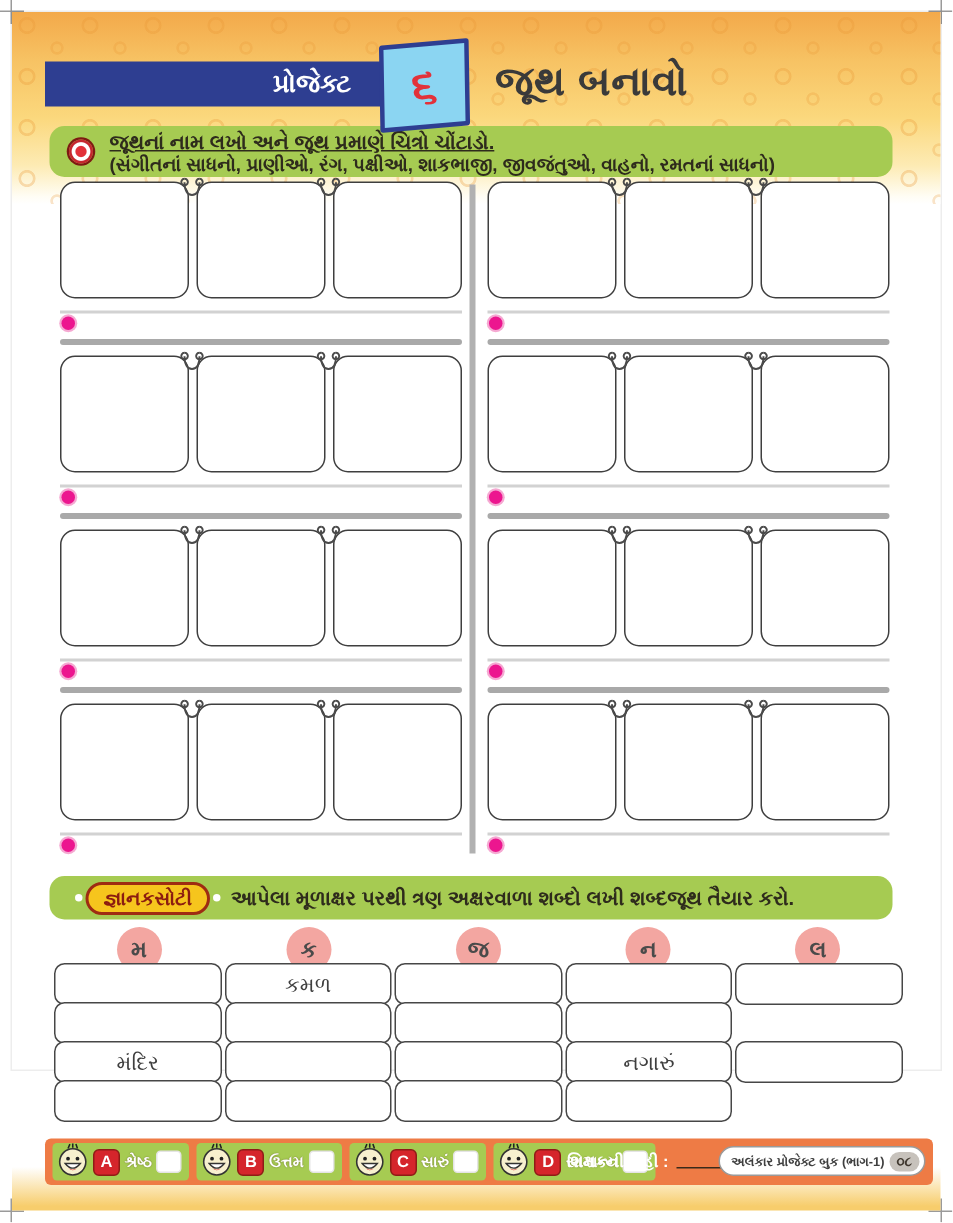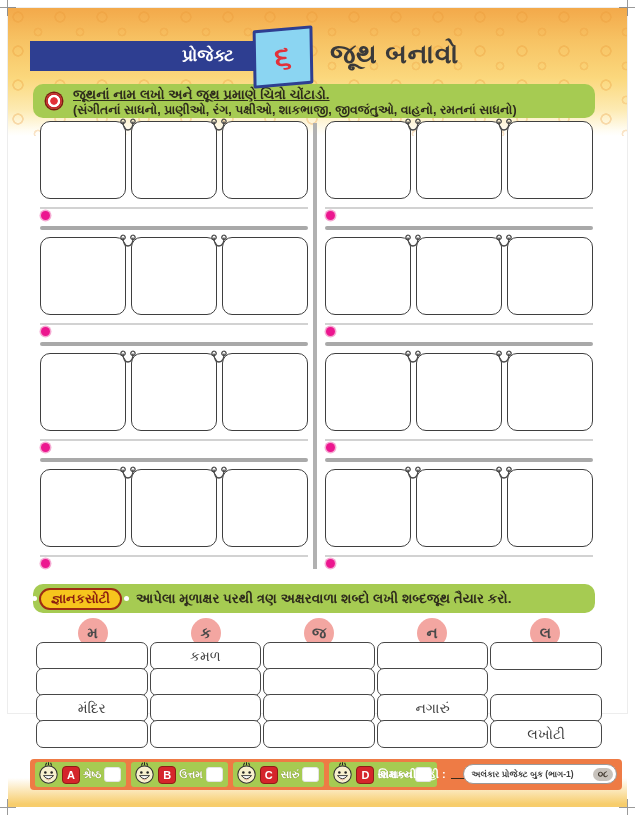--- a/index.html
+++ b/index.html
@@ -47,21 +47,21 @@
   .boxes{position:relative;display:flex;gap:5px;}
   .paste-box{width:86px;height:78px;background:#fff;border:1.5px solid #3F3F3F;border-radius:10px;box-sizing:border-box;}
   .chain{position:absolute;top:-4px;width:24px;height:16px;z-index:2;}
   .chain.c1{left:76px;} .chain.c2{left:167px;}
   .writeline{position:absolute;left:0;top:86px;width:268px;height:1.5px;background:#D2D2D2;}
   .gdot{position:absolute;left:1px;top:90px;width:9px;height:9px;border-radius:50%;background:#EC168F;box-shadow:0 0 0 1.5px #F5A9D2;}
   .gsep{position:absolute;left:0;top:105px;width:268px;height:3.5px;background:#A9A9A9;border-radius:2px;}
   .group:last-child .gsep{display:none;}
 
   
-  .gbar2{left:25px;top:576px;width:562px;height:29px;display:flex;align-items:center;padding-left:6px;}
+  .gbar2{left:25px;top:576px;width:562px;height:29px;display:flex;align-items:center;padding-left:24px;}
   .badge{position:relative;background:#F6C51D;border:2.5px solid #9E2C12;border-radius:12px;padding:1px 10px;
     font-size:13px;font-weight:bold;color:#8B1C10;}
   .badge .bdot{position:absolute;top:50%;margin-top:-2.5px;width:5px;height:5px;border-radius:50%;background:#fff;}
   .badge .bdot.bl{left:-9px;} .badge .bdot.br{right:-9px;}
   .gbar2 .t{margin-left:14px;font-size:13.5px;font-weight:bold;color:#2E2B1C;text-align:center;}
 
   
   .wtable{position:absolute;left:28px;top:608px;width:566px;z-index:1;}
   .hrow{display:grid;grid-template-columns:repeat(5,1fr);height:29px;position:relative;z-index:0;}
   .hcell{display:flex;justify-content:center;}
@@ -79,21 +79,21 @@
   .chip{width:16px;height:16px;background:#D5252B;border:1px solid #8E1C16;border-radius:4px;color:#fff;font-weight:bold;
     font-size:11px;display:flex;align-items:center;justify-content:center;}
   .glabel{font-size:10.5px;font-weight:bold;color:#fff;text-shadow:0 0 1px rgba(60,30,0,.6);white-space:nowrap;}
   .gcheck{width:15px;height:13px;background:#fff;border-radius:3px;border:1px solid #e4e4e4;}
   .sig{position:absolute;left:348px;top:0;height:31px;display:flex;align-items:center;}
   .sig .slabel{font-size:11px;font-weight:bold;color:#fff;white-space:nowrap;}
   .sigline{width:58px;height:0;border-bottom:1.5px solid #3A2A1A;margin-left:5px;margin-top:8px;}
   .pill{position:absolute;right:5px;top:5px;height:20px;background:#fff;border:1px solid #9a9a9a;border-radius:10px;
     display:flex;align-items:center;gap:3px;padding:0 3px 0 8px;box-sizing:border-box;}
   .pill .bname{font-size:8.5px;font-weight:bold;color:#3F3F3F;white-space:nowrap;}
-  .pnum{background:#C7C2BC;border-radius:8px;padding:1px 5px;font-size:9px;font-weight:bold;color:#40382F;margin-left:16px;}
+  .pnum{background:#C7C2BC;border-radius:8px;padding:1px 5px;font-size:9px;font-weight:bold;color:#40382F;}
 </style>
 </head>
 <body>
 
 <div class="stage">
 
   <div class="tick tick-h" style="left:0;top:7px"></div>
   <div class="tick tick-v" style="left:7px;top:0"></div>
   <div class="tick tick-h" style="right:0;top:7px"></div>
   <div class="tick tick-v" style="right:7px;top:0"></div>
@@ -308,21 +308,20 @@
             <div class="wcell"></div>
             <div class="wcell"></div>
             <div class="wcell">નગારું</div>
             <div class="wcell"></div>
           </div>
           <div class="crow">
             <div class="wcell"></div>
             <div class="wcell"></div>
             <div class="wcell"></div>
             <div class="wcell"></div>
-            <div class="wcell">લખોટી</div>
           </div>
         </div>
     </div>
 
     <div class="obar">
       <div class="panels" id="panels">
   <div class="panel">
     <svg class="smiley" viewBox="0 0 20 22">
       <path d="M7 4 L8.2 1.2 M10 3.5 L10 0.8 M13 4 L12 1.2" stroke="#222" stroke-width="1" fill="none"></path>
       <circle cx="10" cy="12.5" r="8.3" fill="#F7F0CE" stroke="#333" stroke-width="1"></circle>

